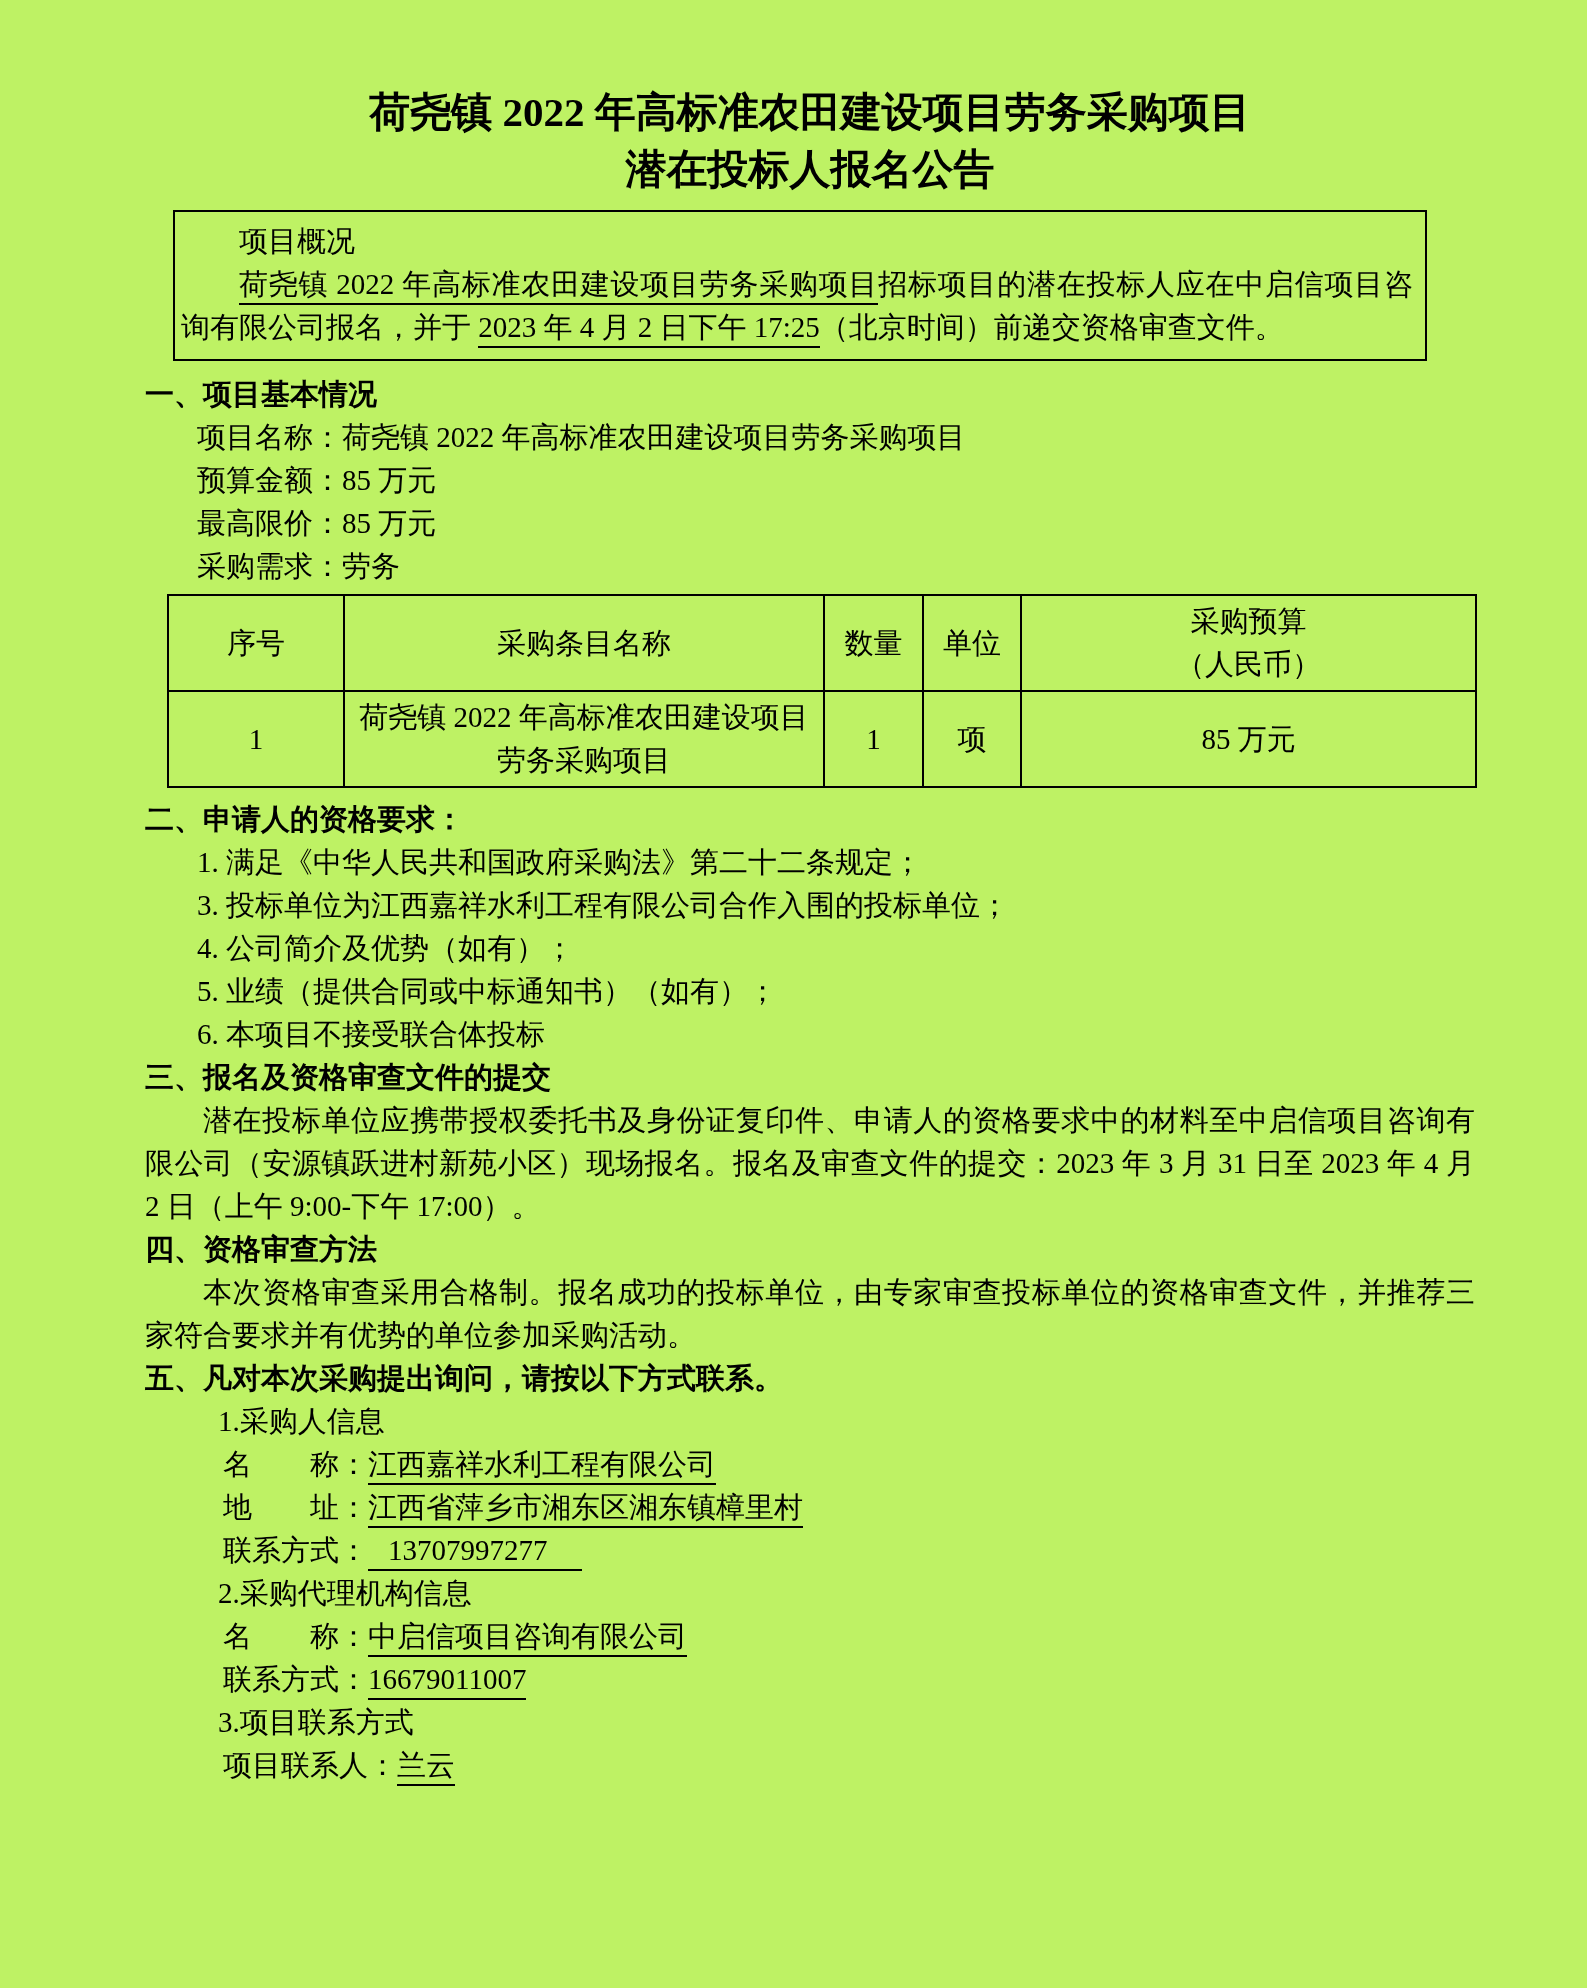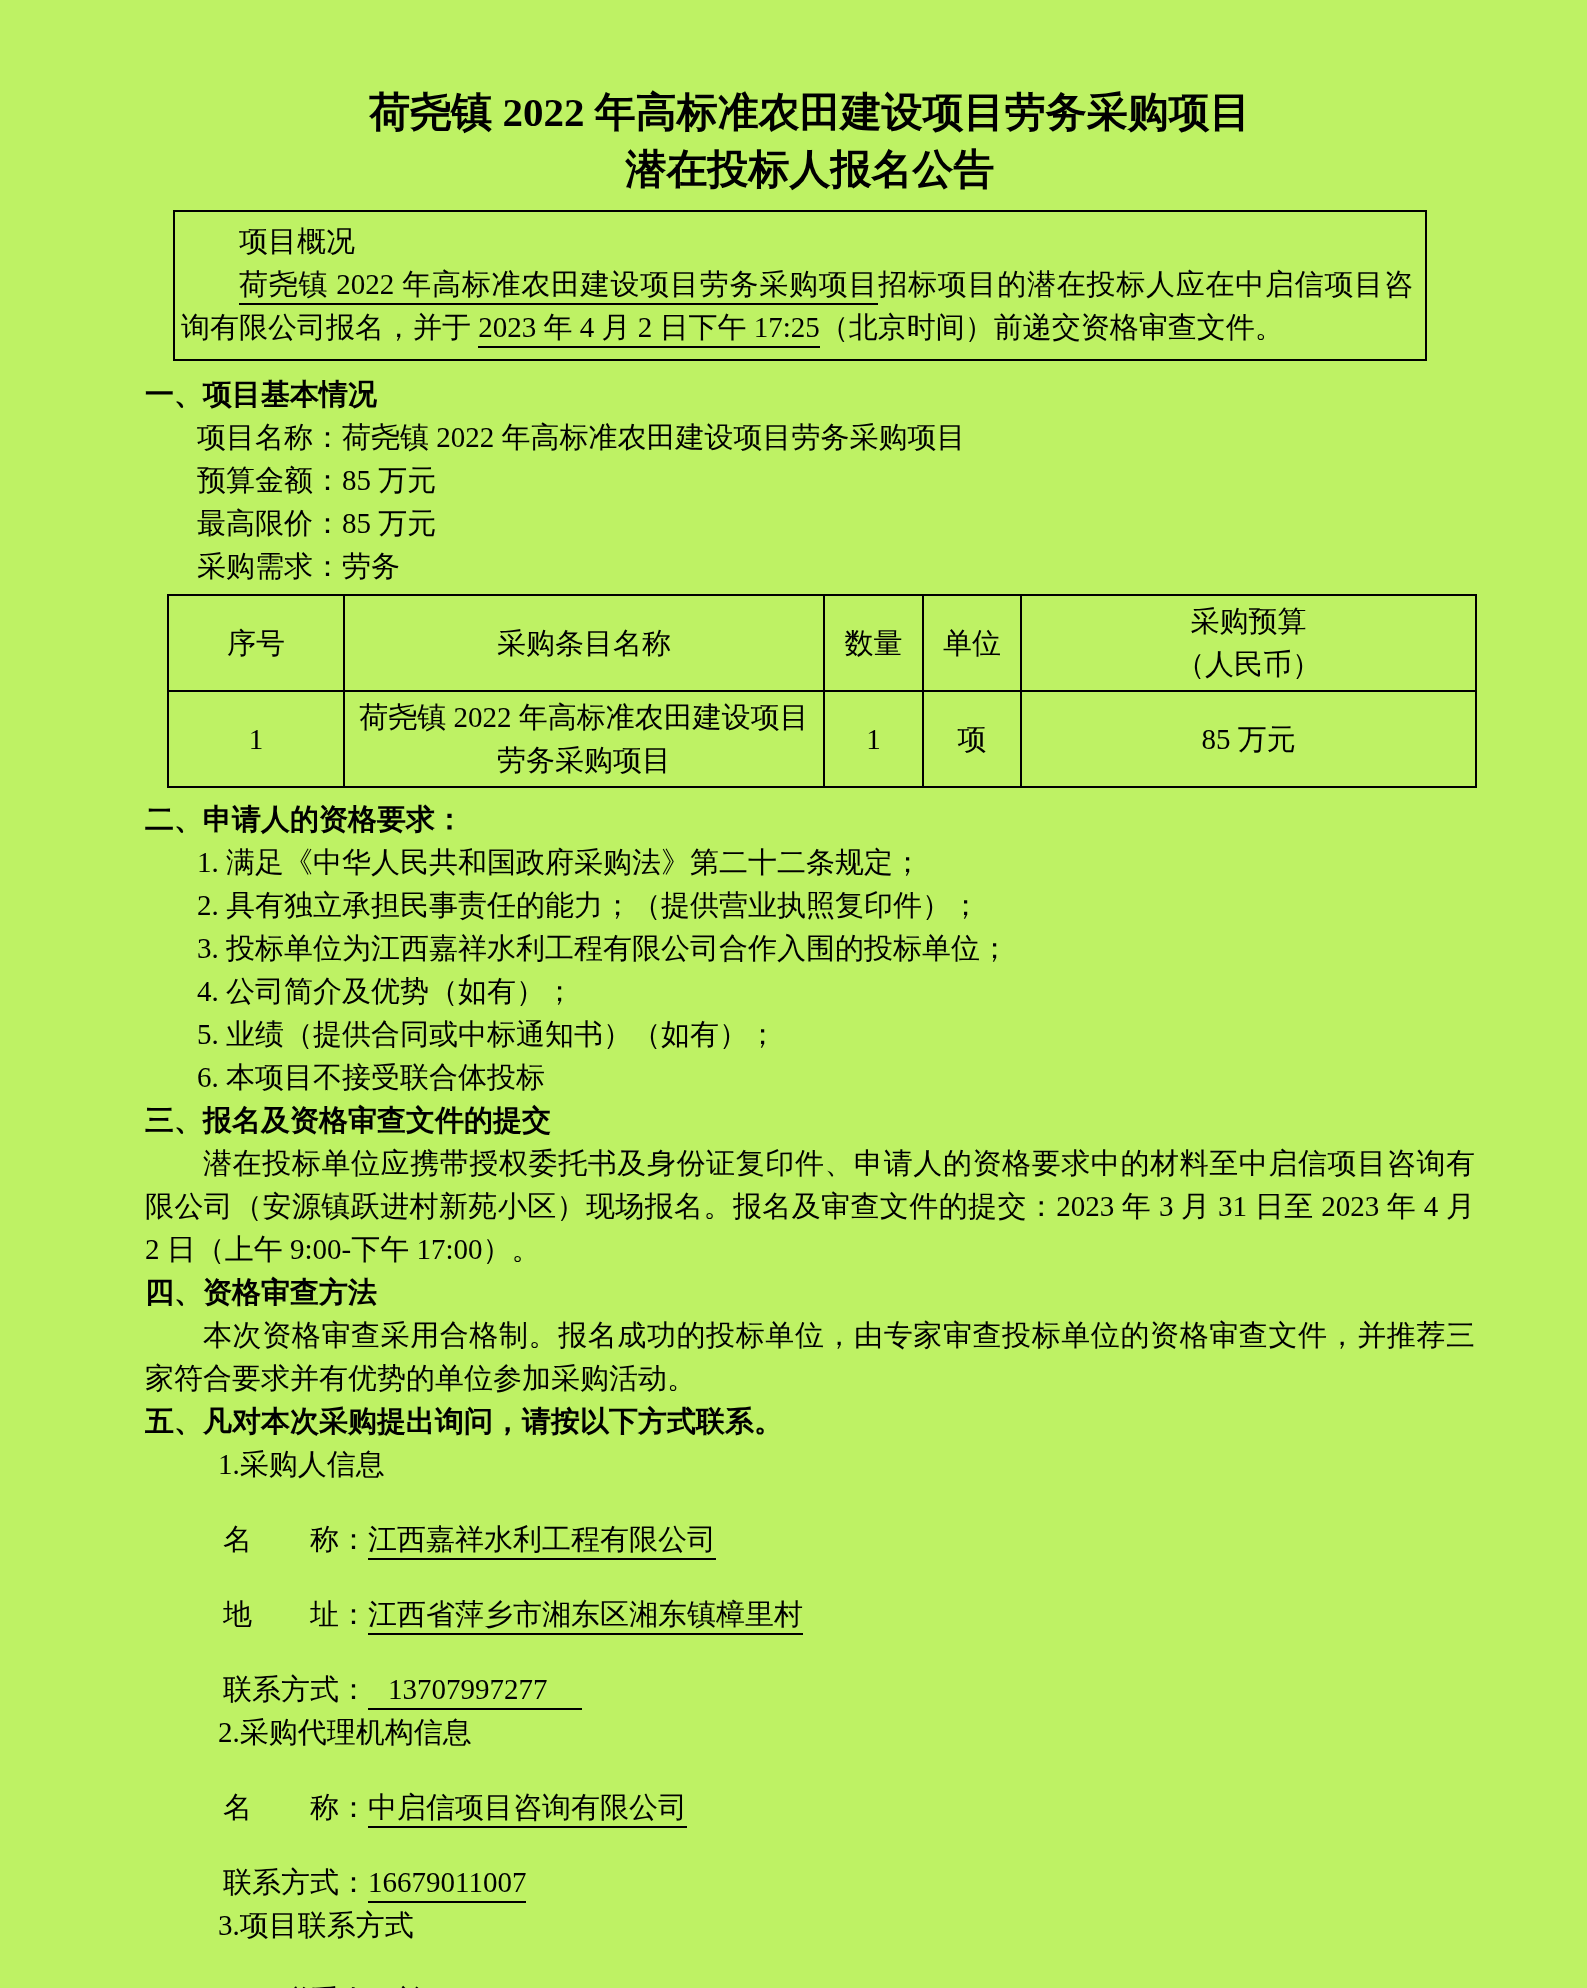--- a/index.html
+++ b/index.html
@@ -31,21 +31,21 @@
     text-align:center;
   }
   table.items th, table.items td {
     border:2px solid #000; font-weight:normal;
     vertical-align:middle; padding:4px 10px; line-height:43px;
   }
   table.items thead tr { height:84px;font-family:Liberation Serif, serif; }
   table.items tbody tr { height:96px; }
   .c0{width:176px}.c1{width:480px}.c2{width:99px}.c3{width:98px}.c4{width:455px}
   .sub-title { padding-left:73px; }
-  .contact { padding-left:78px;margin-top:32px; }
+  .contact { padding-left:78px; }
   .contact .lbl { display:inline-block; }
 </style>
 </head>
 <body>
 
 <div class="page">
 
   <h1 class="doc-title">
     <span>荷尧镇 2022 年高标准农田建设项目劳务采购项目</span>
     <span>潜在投标人报名公告</span>
@@ -88,21 +88,20 @@
         <td>1</td>
         <td>项</td>
         <td>85 万元</td>
       </tr>
     </tbody>
   </table>
 
   <div class="sec-heading">二、申请人的资格要求：</div>
   <div class="ind">
     <p>1. 满足《中华人民共和国政府采购法》第二十二条规定；</p>
-    <p>2. 具有独立承担民事责任的能力；（提供营业执照复印件）；</p>
     <p>3. 投标单位为江西嘉祥水利工程有限公司合作入围的投标单位；</p>
     <p>4. 公司简介及优势（如有）；</p>
     <p>5. 业绩（提供合同或中标通知书）（如有）；</p>
     <p>6. 本项目不接受联合体投标</p>
   </div>
 
   <div class="sec-heading">三、报名及资格审查文件的提交</div>
   <p class="just">潜在投标单位应携带授权委托书及身份证复印件、申请人的资格要求中的材料至中启信项目咨询有限公司（安源镇跃进村新苑小区）现场报名。报名及审查文件的提交：2023 年 3 月 31 日至 2023 年 4 月 2 日（上午 9:00-下午 17:00）。</p>
 
   <div class="sec-heading">四、资格审查方法</div>

